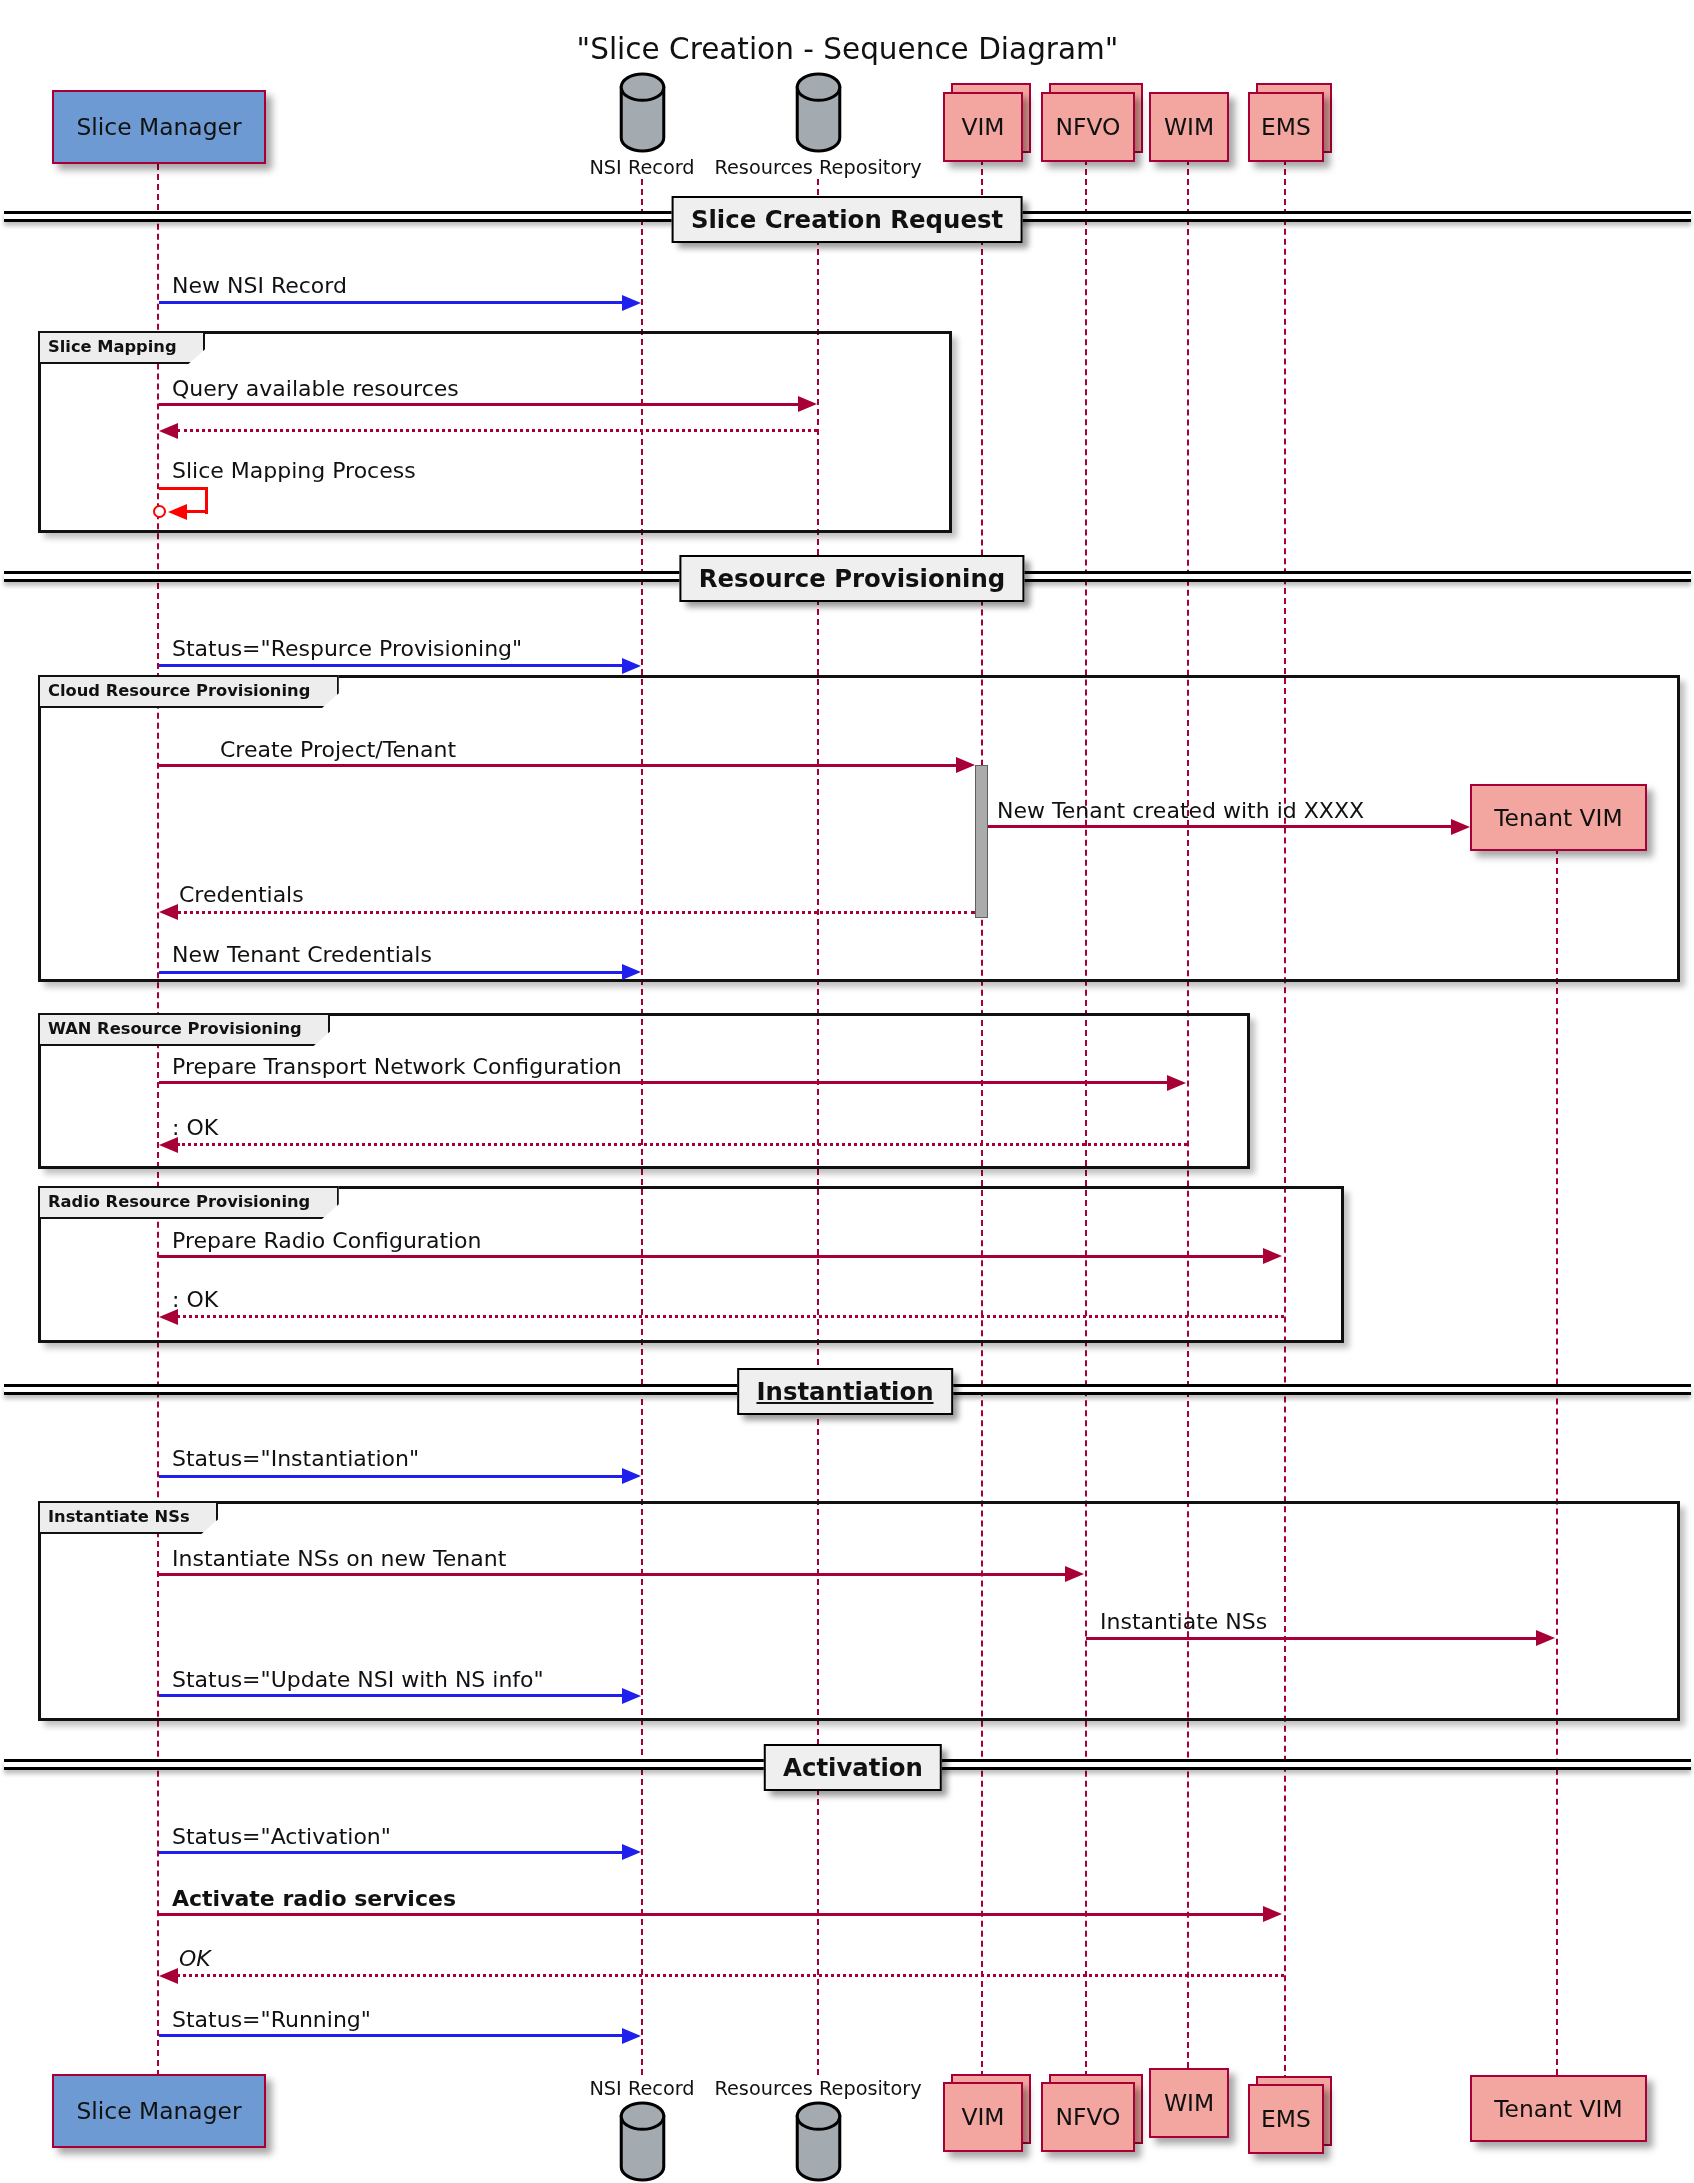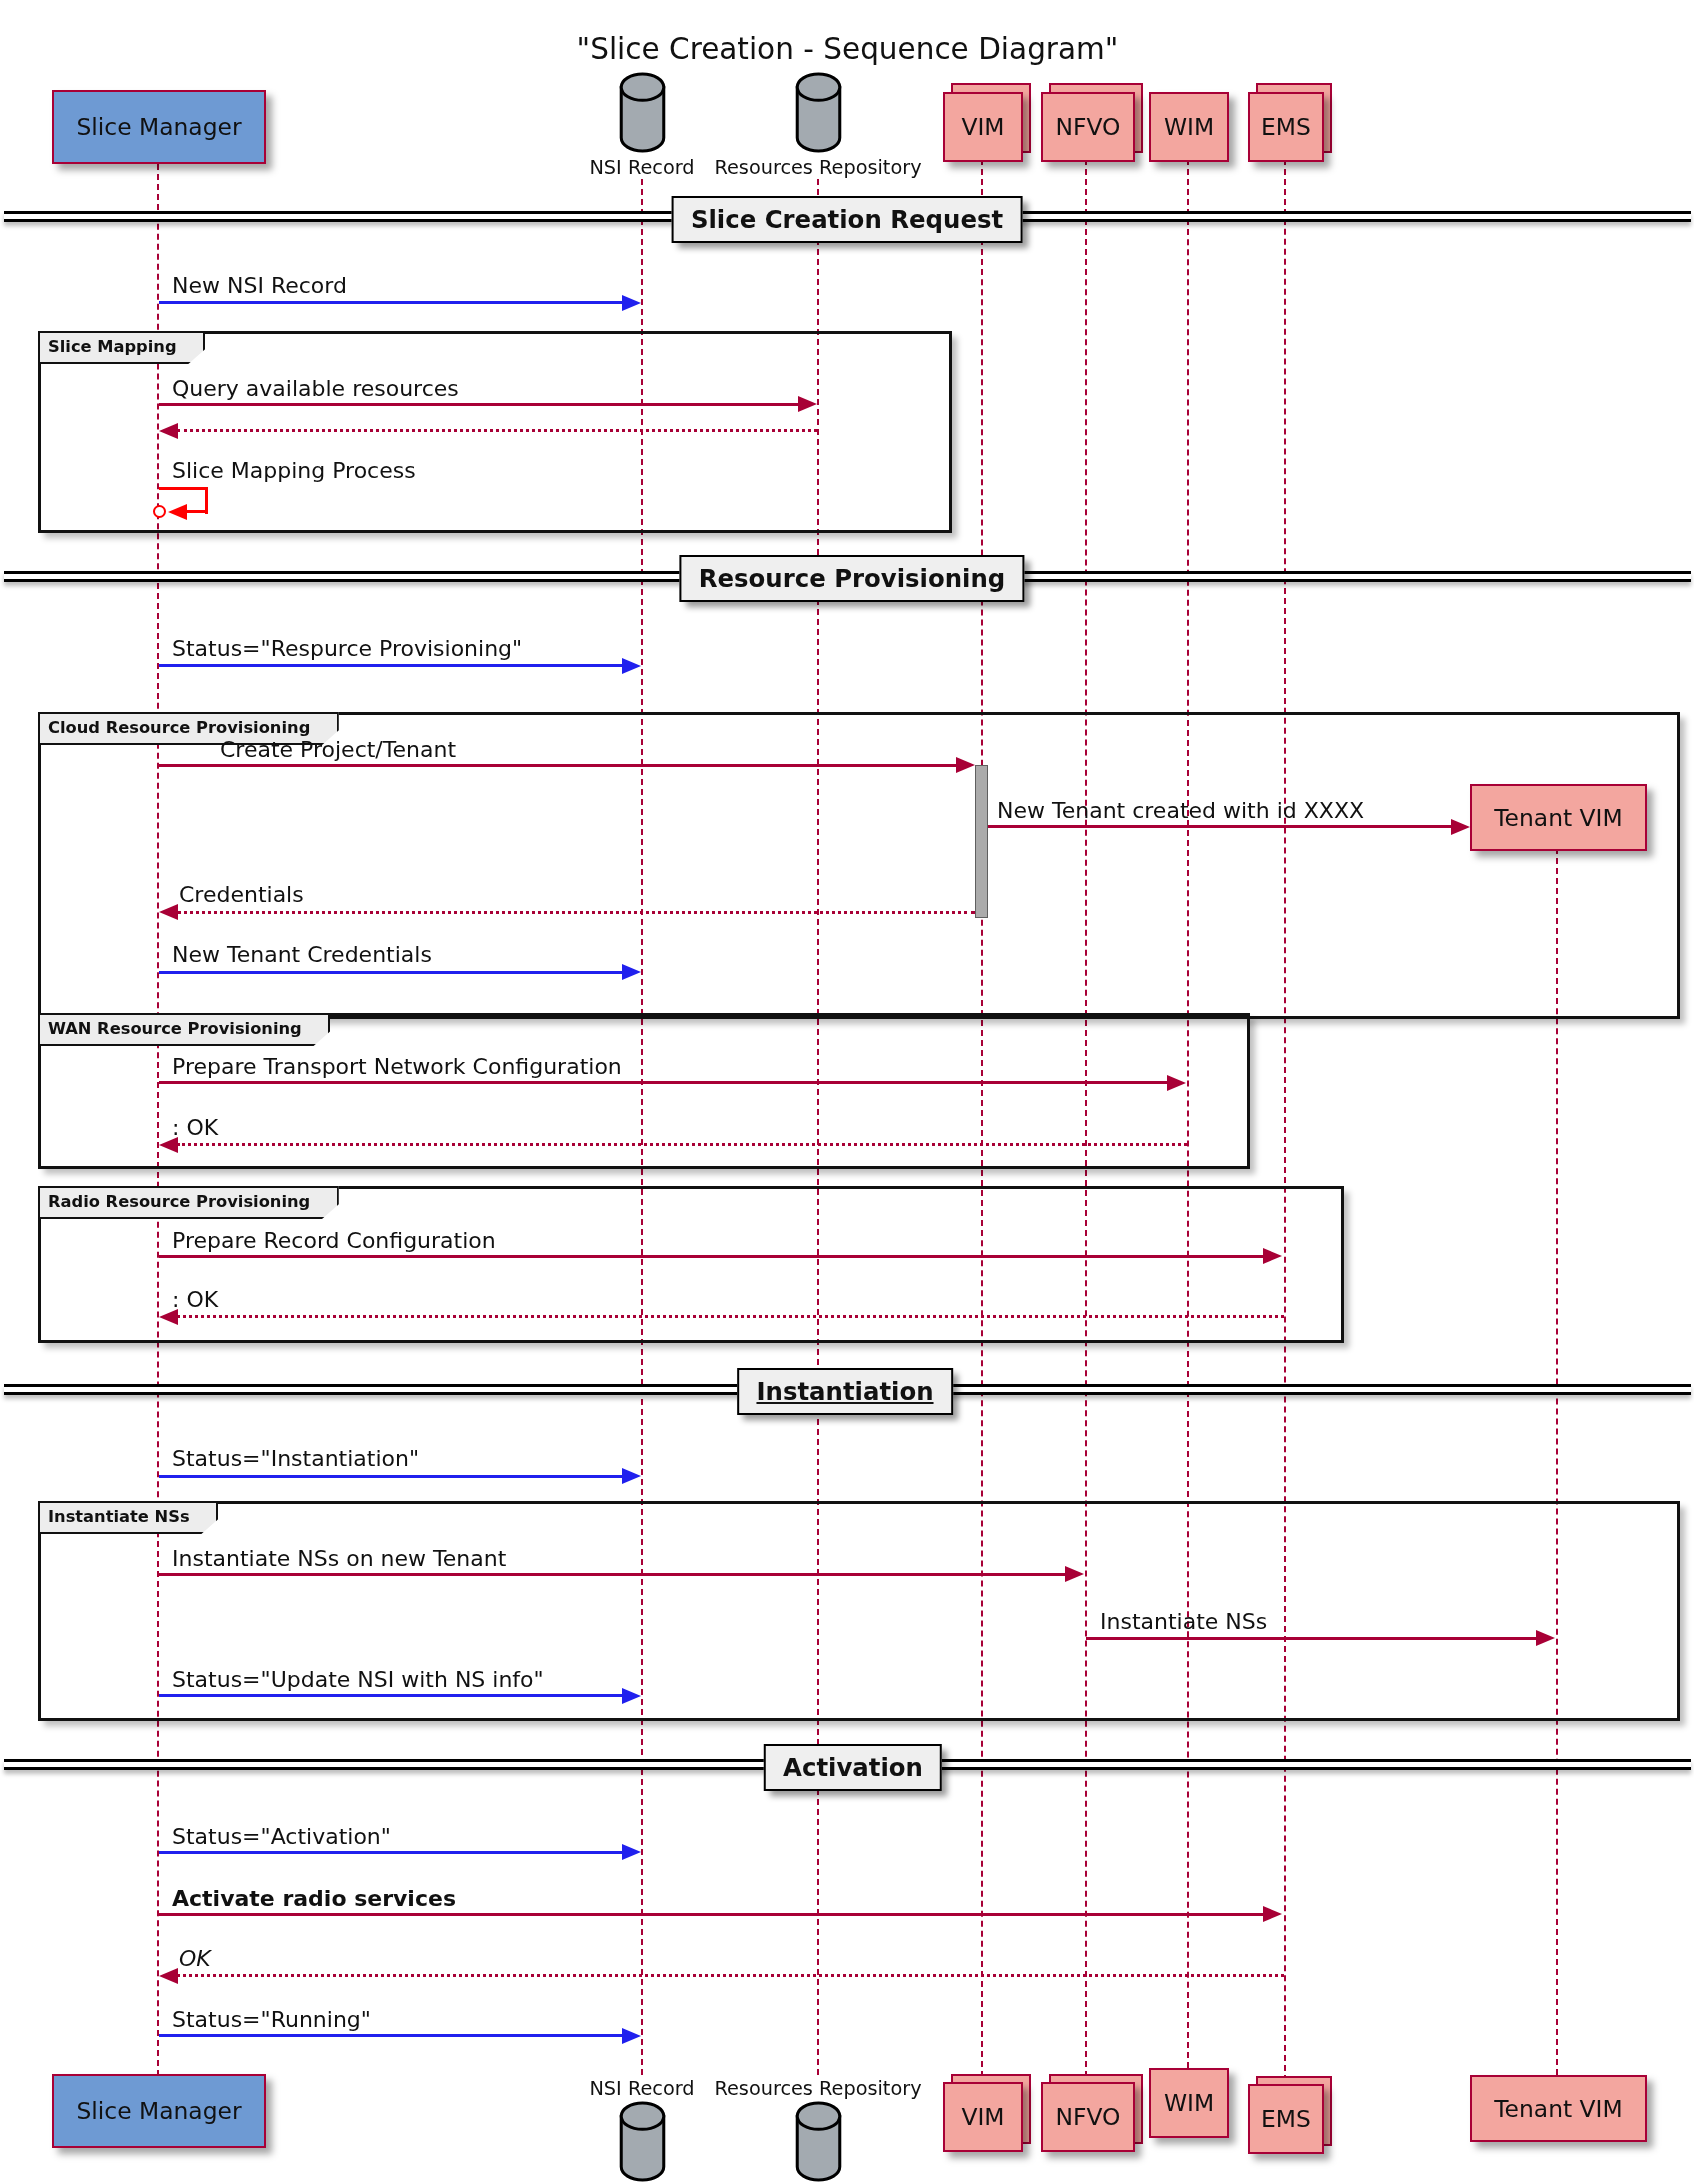--- a/index.html
+++ b/index.html
@@ -105,21 +105,21 @@
 
 <div class="divline" style="top:1384px;"></div>
 <div class="divlabel" style="left:845px;top:1368px;text-decoration:underline;">Instantiation</div>
 
 <div class="divline" style="top:1759px;"></div>
 <div class="divlabel" style="left:853px;top:1744px;">Activation</div>
 
 <div class="group" style="left:38px;top:331px;width:908px;height:196px;">
   <div class="gtab">Slice Mapping</div>
 </div>
-<div class="group" style="left:38px;top:712px;width:1636px;height:301px;">
+<div class="group" style="left:38px;top:675px;width:1636px;height:301px;">
   <div class="gtab">Cloud Resource Provisioning</div>
 </div>
 <div class="group" style="left:38px;top:1013px;width:1206px;height:150px;">
   <div class="gtab">WAN Resource Provisioning</div>
 </div>
 <div class="group" style="left:38px;top:1186px;width:1300px;height:151px;">
   <div class="gtab">Radio Resource Provisioning</div>
 </div>
 <div class="group" style="left:38px;top:1501px;width:1636px;height:214px;">
   <div class="gtab">Instantiate NSs</div>
@@ -166,21 +166,21 @@
 <div class="hr b" style="left:622px;top:964px;"></div>
 
 <div class="mlabel" style="left:172px;top:1054px;">Prepare Transport Network Configuration</div>
 <div class="ln" style="left:159px;top:1081px;width:1010px;"></div>
 <div class="hr" style="left:1167px;top:1075px;"></div>
 
 <div class="mlabel" style="left:172px;top:1115px;">: OK</div>
 <div class="dot" style="left:177px;top:1143px;width:1010px;"></div>
 <div class="hl" style="left:159px;top:1137px;"></div>
 
-<div class="mlabel" style="left:172px;top:1228px;">Prepare Record Configuration</div>
+<div class="mlabel" style="left:172px;top:1228px;">Prepare Radio Configuration</div>
 <div class="ln" style="left:159px;top:1255px;width:1107px;"></div>
 <div class="hr" style="left:1263px;top:1248px;"></div>
 
 <div class="mlabel" style="left:172px;top:1287px;">: OK</div>
 <div class="dot" style="left:177px;top:1315px;width:1107px;"></div>
 <div class="hl" style="left:159px;top:1309px;"></div>
 
 <div class="mlabel" style="left:172px;top:1446px;">Status="Instantiation"</div>
 <div class="ln b" style="left:159px;top:1475px;width:465px;"></div>
 <div class="hr b" style="left:622px;top:1468px;"></div>

